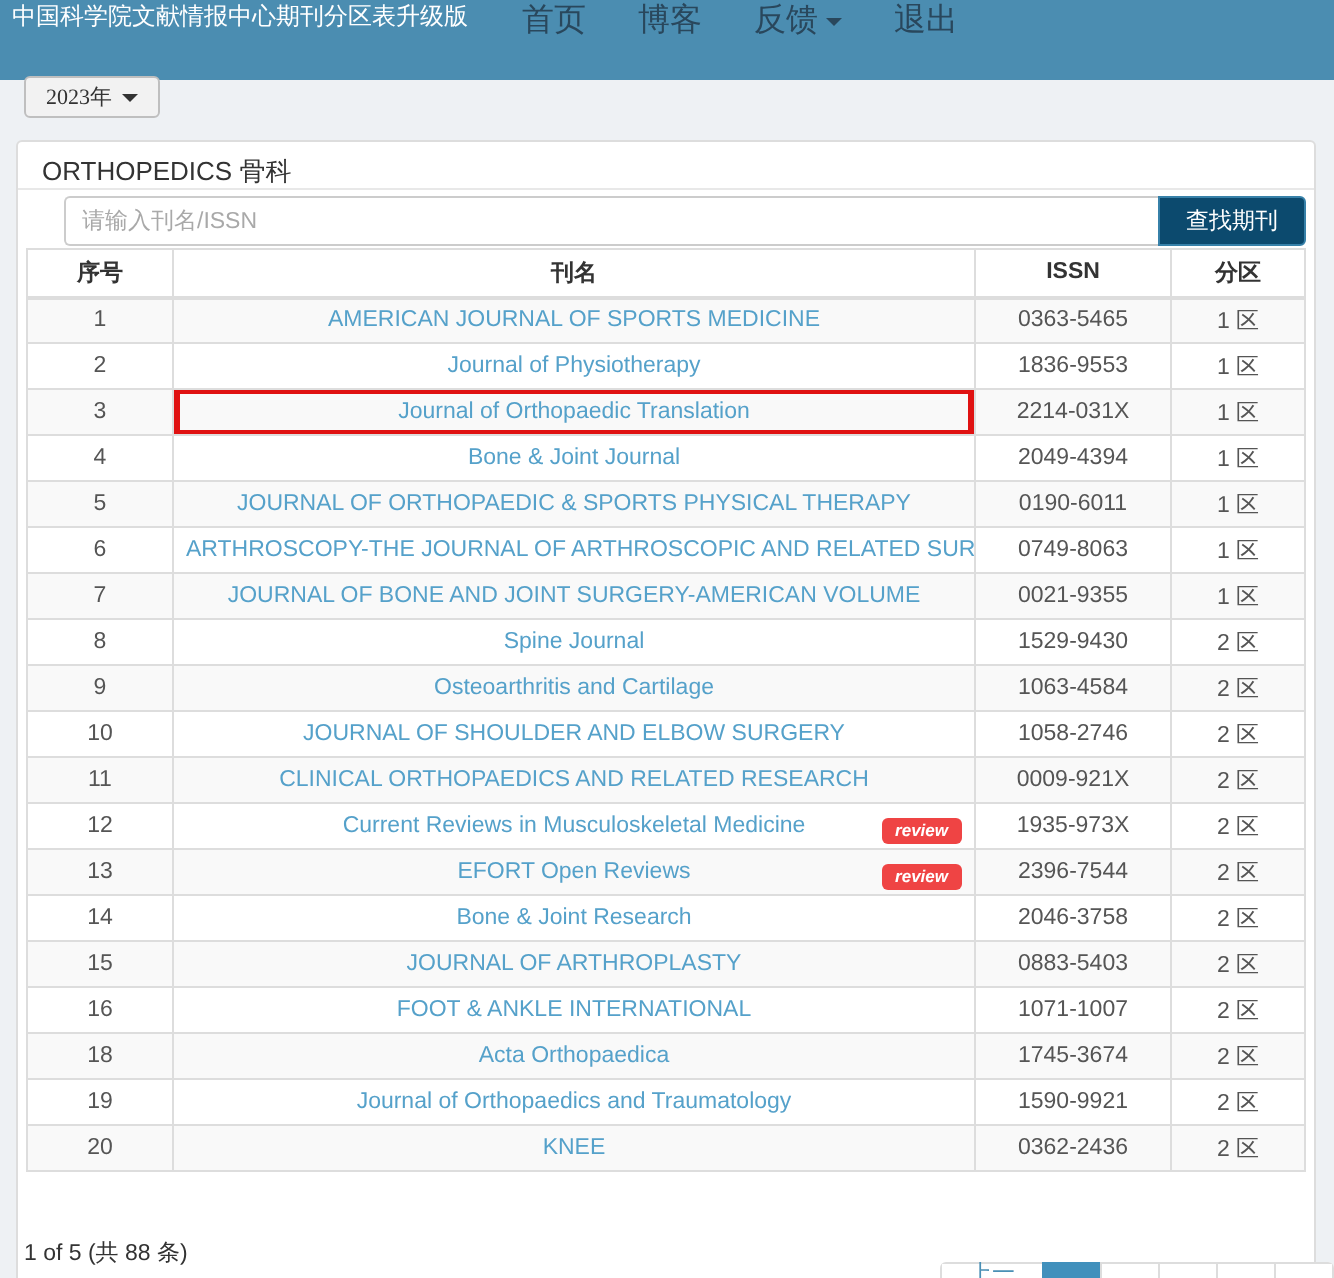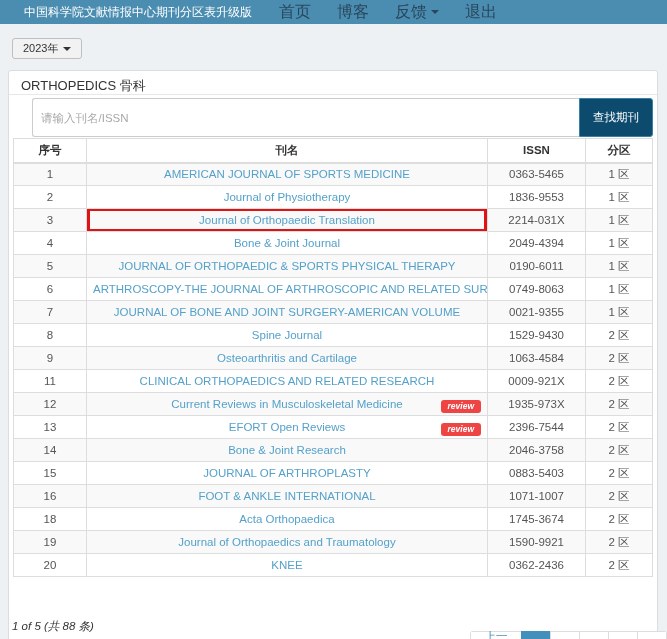--- a/index.html
+++ b/index.html
@@ -7,24 +7,24 @@
   body {
     font-family: "Liberation Sans", "DejaVu Sans", sans-serif;
     background: #eef1f4;
     position: relative;
     font-size: 12px;
     color: #333;
   }
 
   
   .navbar {
-    position: absolute; top: 0; left: 0; right: 0; height: 24px;
+    position: absolute; top: 0; left: 0; right: 0; height: 40px;
     background: #4b8db1;
-    display: flex; align-items: center;
-    padding: 0 24px;
+    display: flex; 
+    padding: 0 6px;
   }
   .navbar-brand {
     color: #ffffff; font-size: 12px; white-space: nowrap;
     margin-right: 14px; cursor: pointer;
   }
   .nav-link {
     color: #29475c; font-size: 16px; white-space: nowrap;
     padding: 0 13px; cursor: pointer; display: inline-flex; align-items: center;
   }
   .caret {
@@ -32,37 +32,37 @@
     border-left: 4px solid transparent; border-right: 4px solid transparent;
     border-top: 4px solid #29475c;
   }
 
   
   .year-btn {
     position: absolute; top: 38px; left: 12px;
     height: 21px; padding: 0 10px;
     background: #f2f2f2; border: 1px solid #bfbfbf; border-radius: 3px;
     font-size: 11px; color: #333;
-    display: inline-flex; align-items: center; cursor: pointer;
+    display: inline-flex; align-items: center; cursor: pointer; font-family: Liberation Serif, serif;
   }
   .year-btn .caret { border-top-color: #333; margin-left: 5px; }
 
   
   .panel {
     position: absolute; top: 70px; left: 8px; width: 650px; height: 600px;
     background: #ffffff; border: 1px solid #ddd; border-radius: 3px;
   }
   .panel-heading {
     padding: 6px 12px; font-size: 13px; color: #333;
     border-bottom: 1px solid #e8e8e8; height: 24px;
   }
   .panel-body { padding: 3px 4px; }
 
   
-  .search-group { display: flex; height: 39px; margin-bottom: 1px; padding-left: 19px; }
+  .search-group { display: flex; height: 25px; margin-bottom: 1px; padding-left: 19px; }
   .search-input {
     flex: 1; border: 1px solid #ccc; border-right: none;
     border-radius: 3px 0 0 3px;
     padding: 0 8px; font-size: 11.5px; color: #333; outline: none;
     font-family: "Liberation Sans", "DejaVu Sans", sans-serif;
   }
   .search-input::placeholder { color: #a9a9a9; }
   .search-btn {
     width: 74px; background: #0c4a6e; color: #fff; border: 1px solid #3781a9;
     border-radius: 0 3px 3px 0; font-size: 11.5px; cursor: pointer;
@@ -95,21 +95,21 @@
     border: 4px solid #e01212; pointer-events: none; z-index: 5;
   }
   .review-badge {
     position: absolute; right: 6px; bottom: 2px;
     background: #ef4444; color: #fff; font-size: 8.5px; font-weight: bold;
     padding: 1px 7px 2px; border-radius: 3px; line-height: 10px; font-style: italic;
   }
 
   
   .page-info {
-    position: absolute; top: 619px; left: 12px; font-size: 11.5px; color: #333; font-style: italic;
+    position: absolute; top: 619px; left: 12px; font-size: 11.5px; color: #333;
   }
   .pagination {
     position: absolute; top: 631px; left: 470px;
     display: inline-flex; overflow: hidden; border-radius: 3px;
   }
   .page-btn {
     min-width: 30px; height: 26px; padding: 0 10px;
     background: #fff; border: 1px solid #ddd; margin-left: -1px;
     color: #4a90b5; font-size: 11.5px; cursor: pointer;
     display: inline-flex; align-items: center; justify-content: center;
@@ -202,20 +202,26 @@
             <td>1529-9430</td>
             <td>2 区</td>
           </tr>
           <tr>
             <td>9</td>
             <td class="name-cell"><a class="journal-link">Osteoarthritis and Cartilage</a></td>
             <td>1063-4584</td>
             <td>2 区</td>
           </tr>
           <tr>
+            <td>10</td>
+            <td class="name-cell"><a class="journal-link">JOURNAL OF SHOULDER AND ELBOW SURGERY</a></td>
+            <td>1058-2746</td>
+            <td>2 区</td>
+          </tr>
+          <tr>
             <td>11</td>
             <td class="name-cell"><a class="journal-link">CLINICAL ORTHOPAEDICS AND RELATED RESEARCH</a></td>
             <td>0009-921X</td>
             <td>2 区</td>
           </tr>
           <tr>
             <td>12</td>
             <td class="name-cell"><a class="journal-link">Current Reviews in Musculoskeletal Medicine</a><span class="review-badge">review</span></td>
             <td>1935-973X</td>
             <td>2 区</td>

